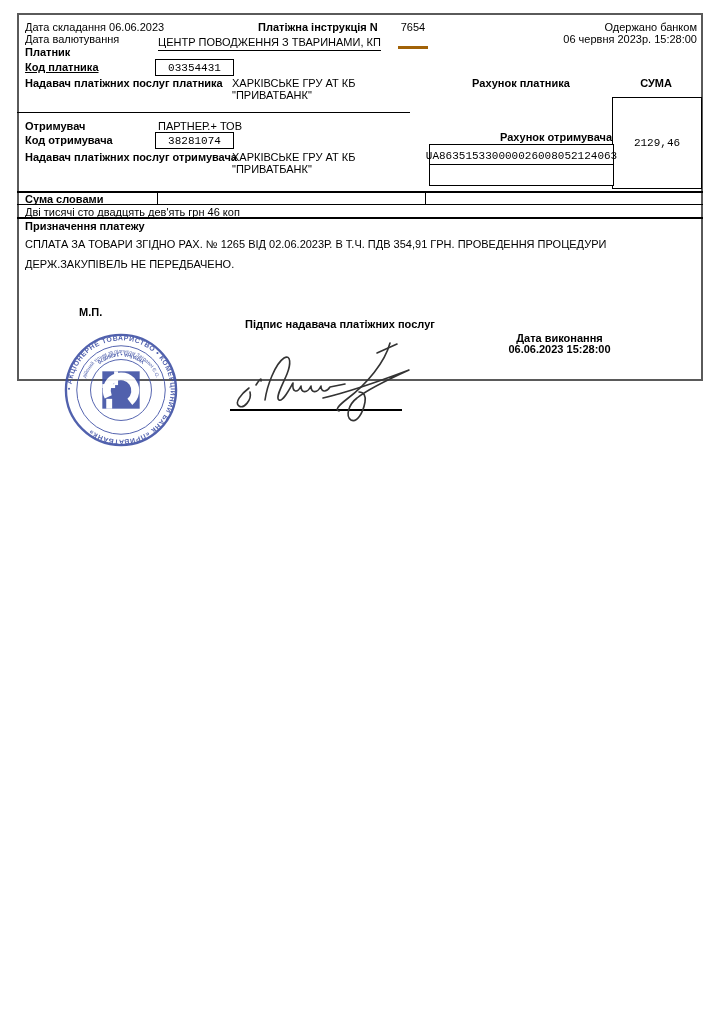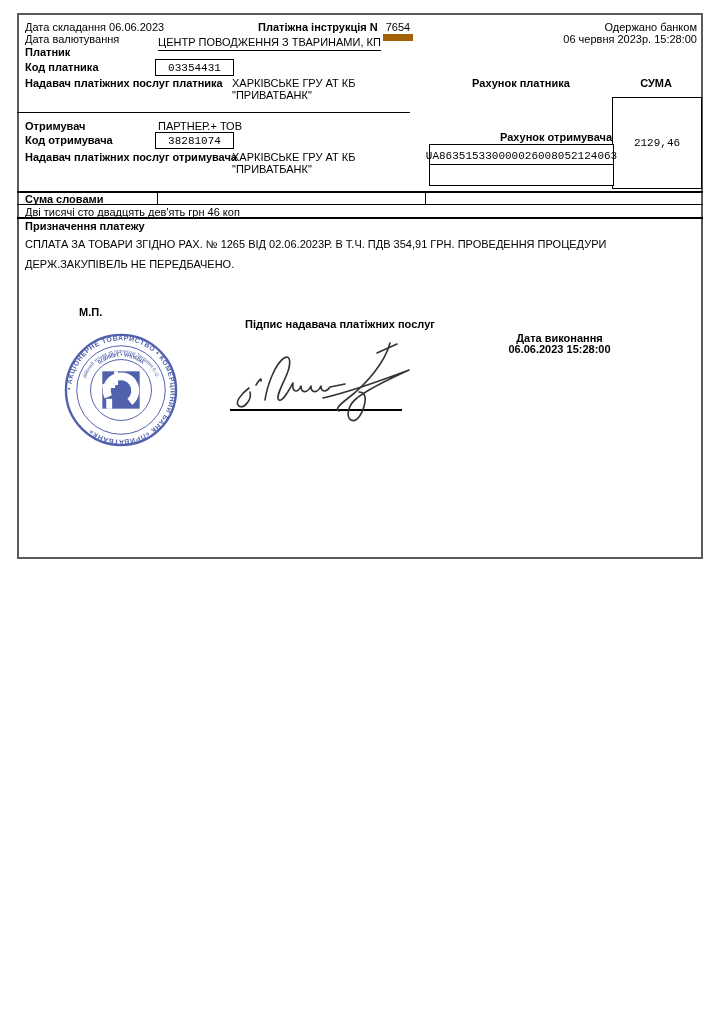--- a/index.html
+++ b/index.html
@@ -1,30 +1,30 @@
 <!DOCTYPE html>
 <html><head>
 <meta charset="utf-8">
 <style>
   html,body{margin:0;padding:0;background:#fff;}
   .page{position:relative;width:720px;height:1018px;background:#ffffff;
         font-family:"Liberation Sans",sans-serif;color:#000;overflow:hidden;}
-  .doc{position:absolute;left:17px;top:13px;width:686px;height:546px;}
+  .doc{position:absolute;left:17px;top:13px;width:686px;height:368px;}
   .doc::before{content:"";position:absolute;inset:0;border:2px solid #5a5a5a;pointer-events:none;}
   .t{position:absolute;font-size:11px;line-height:11.5px;white-space:nowrap;}
   .b{font-weight:bold;}
   .u{border-bottom:1px solid #000;padding-bottom:1px;}
   .ctr{text-align:center;}
   .rt{text-align:right;}
   .box{position:absolute;border:1px solid #000;display:flex;align-items:center;justify-content:center;
        font-size:11px;background:#fff;font-family:Liberation Mono, monospace;}
   .hline{position:absolute;background:#000;height:1px;}
   .vline{position:absolute;background:#000;width:1px;}
   .wrap{white-space:normal;line-height:20px;}
-  .num-u{border-bottom:7px solid #a16207;padding:0 3px 1px 3px;margin-left:5px;}
+  .num-u{border-bottom:3px solid #a16207;padding:0 3px 13px 3px;margin-left:20px;}
   svg{display:block;}
 </style>
 </head>
 <body>
 
 <div class="page">
   <div class="doc">
 
     <div class="t" style="left:8px;top:9px;">Дата складання 06.06.2023</div>
     <div class="t" style="left:8px;top:21px;">Дата валютування</div>
@@ -32,21 +32,21 @@
     <div class="t" style="left:241px;top:9px;">
       <span class="b">Платіжна інструкція N</span><span class="num-u">7654</span>
     </div>
 
     <div class="t rt" style="right:6px;top:9px;">Одержано банком</div>
     <div class="t rt" style="right:6px;top:21px;">06 червня 2023р. 15:28:00</div>
 
     <div class="t b" style="left:8px;top:34px;">Платник</div>
     <div class="t u" style="left:141px;top:24px;">ЦЕНТР ПОВОДЖЕННЯ З ТВАРИНАМИ, КП</div>
 
-    <div class="t b" style="left:8px;top:49px;">Код платника</div>
+    <div class="t b" style="left:8px;top:49px;text-decoration:underline;">Код платника</div>
     <div class="box" style="left:138px;top:46px;width:77px;height:15px;">
       <span>03354431</span>
     </div>
 
     <div class="t b" style="left:8px;top:65px;">Надавач платіжних послуг платника</div>
     <div class="t" style="left:215px;top:65px;">ХАРКІВСЬКЕ ГРУ АТ КБ</div>
     <div class="t" style="left:215px;top:77px;">"ПРИВАТБАНК"</div>
 
     <div class="t b ctr" style="left:413px;top:65px;width:182px;">Рахунок платника</div>
     <div class="t b ctr" style="left:595px;top:65px;width:88px;">СУМА</div>

